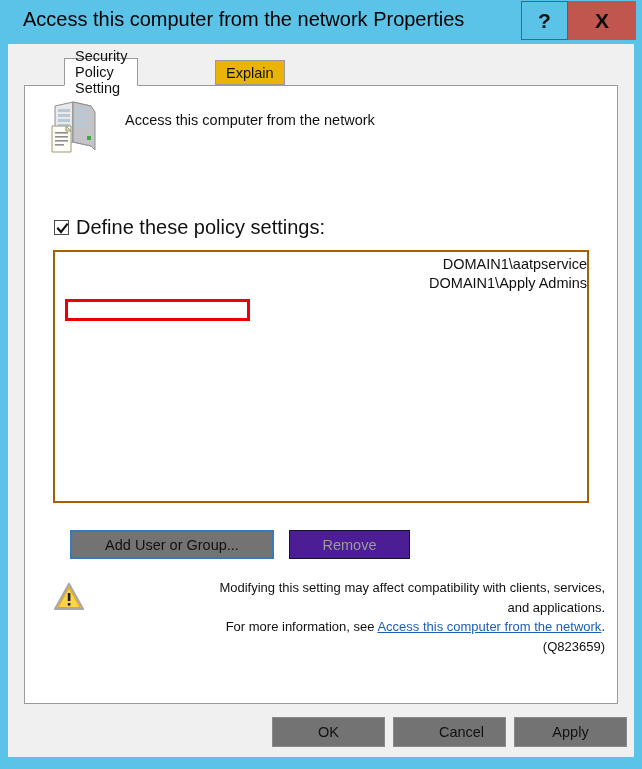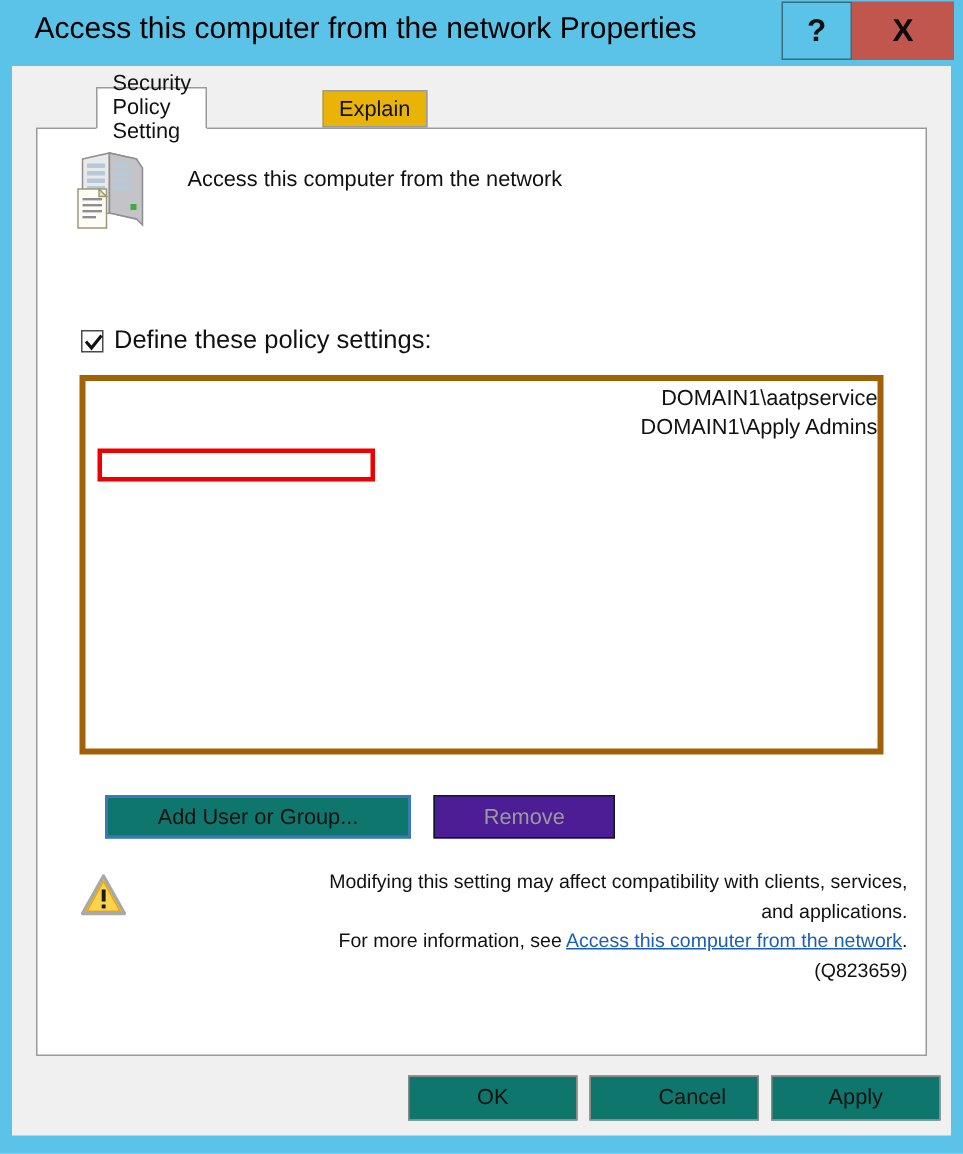--- a/index.html
+++ b/index.html
@@ -168,32 +168,32 @@
     border: 1px solid #4a4a4a;
     box-sizing: border-box;
     flex: 0 0 auto;
   }
   #define-checkbox svg {
     position: absolute;
     left: 1px; top: 1px;
   }
   #define-label {
     margin-left: 7px;
-    font-size: 17px;
+    font-size: 20px;
     color: #111;
     white-space: nowrap;
   }
 
   
   #principal-listbox {
     position: absolute;
     left: 28px; top: 164px;
     width: 536px; height: 253px;
     background: #ffffff;
-    border: 4px solid #a16207;
+    border: 2px solid #a16207;
     box-sizing: border-box;
     overflow: hidden;
   }
   .list-item {
     position: relative;
     height: 19px;
     line-height: 19px;
     padding-left: 4px;
     font-size: 14.5px;
     color: #111;
@@ -210,21 +210,21 @@
     border: 3px solid #ee0000;
     box-sizing: border-box;
     pointer-events: none;
     z-index: 5;
   }
 
   
   .winbtn {
     position: absolute;
     box-sizing: border-box;
-    background: #0f766e;
+    background: #737373;
     border: 1px solid #8a8a8a;
     font-size: 14.5px;
     color: #111;
     display: flex;
     align-items: center;
     justify-content: center;
     cursor: pointer;
     white-space: nowrap;
   }
   .winbtn.focused {

